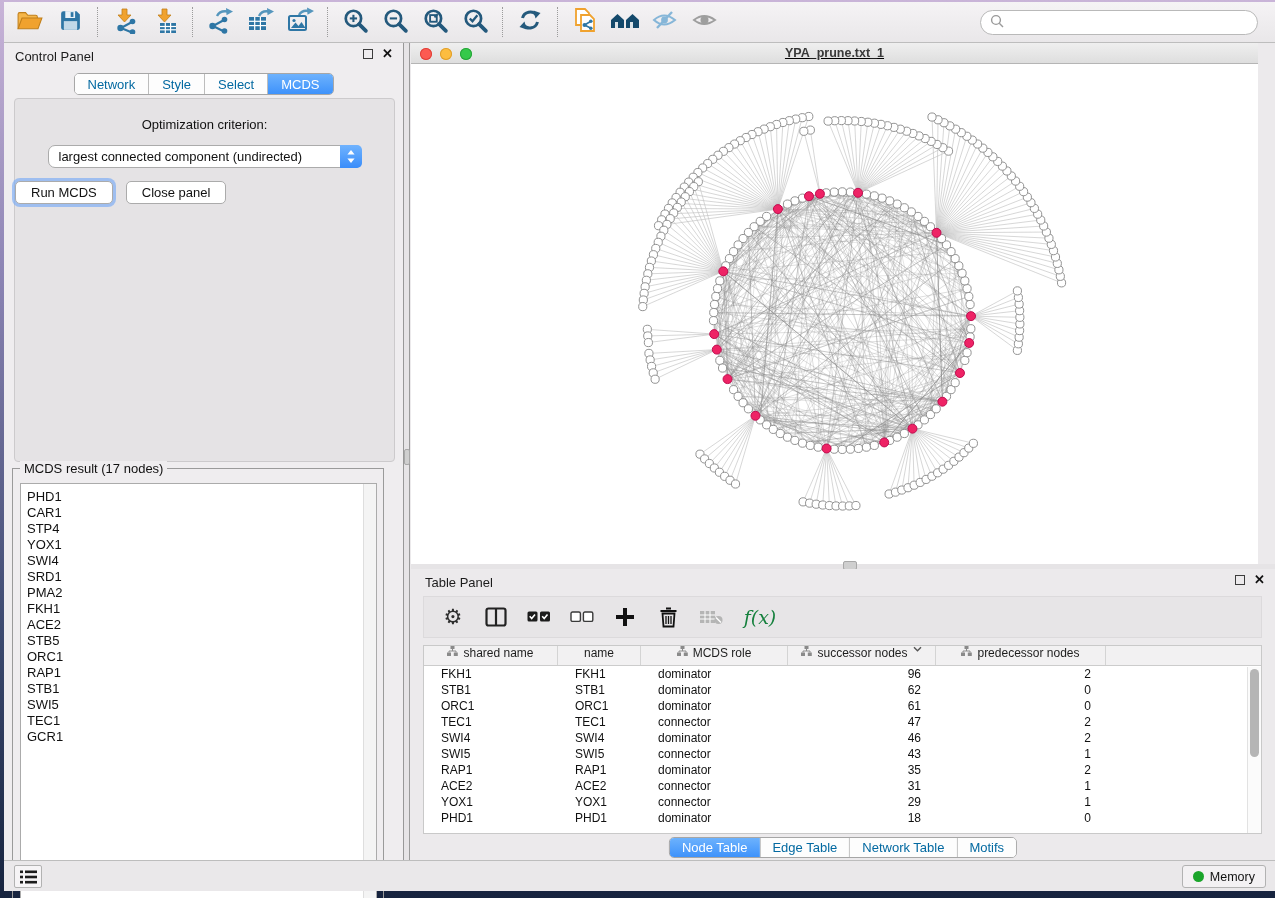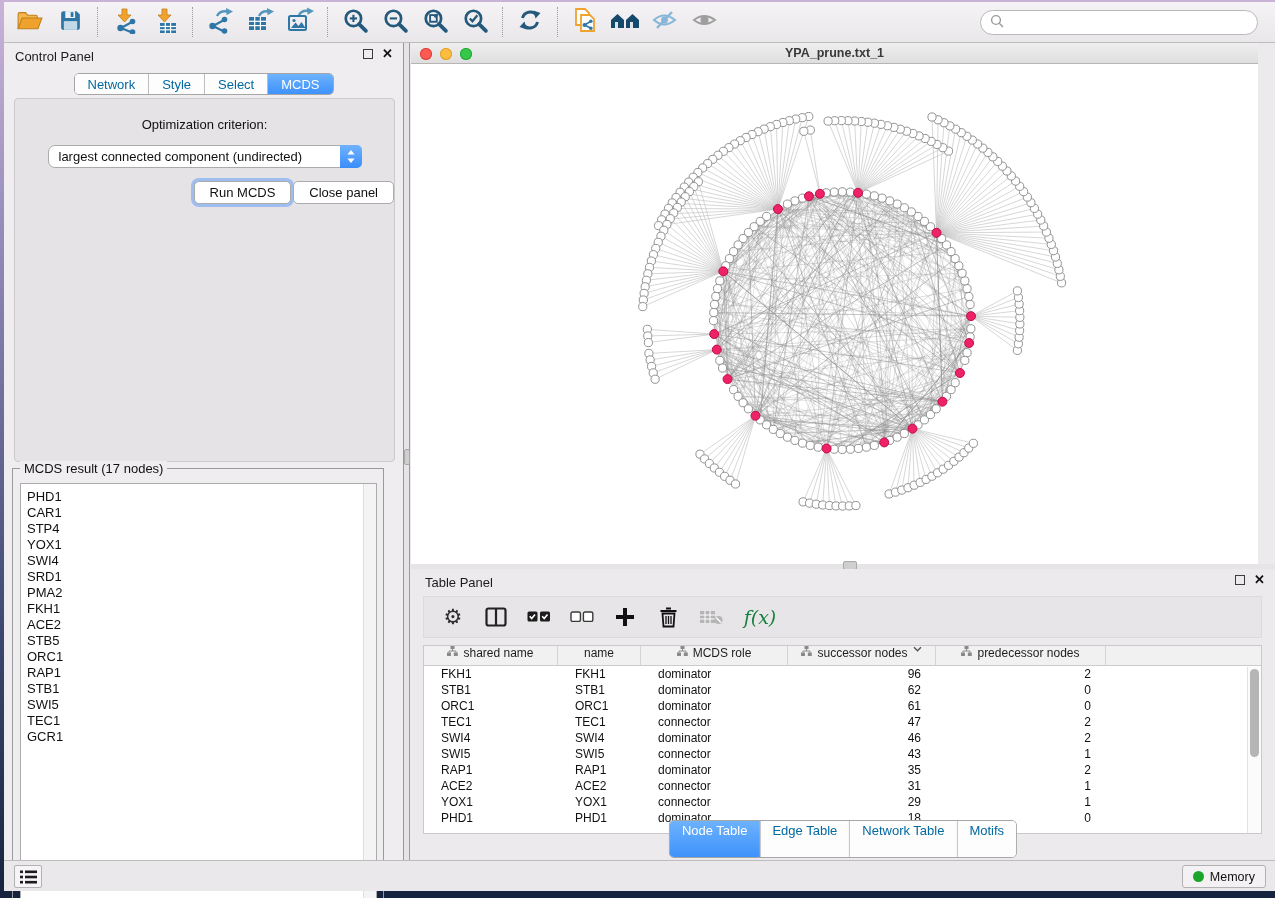--- a/index.html
+++ b/index.html
@@ -40,41 +40,41 @@
 
   .cp-body { position:absolute; left:10px; right:8px; top:55px; height:364px;
     background:#e5e3e5; border:1px solid #cccacc; border-radius:4px; }
   .opt-label { margin-top:18px; text-align:center; font-size:13px; color:#111; }
   .dropdown { position:relative; margin:13px auto 0; width:314px; height:23px; background:#fff;
     border:1px solid #ababab; border-radius:7px; font-size:13px; color:#111;
     line-height:21px; padding-left:10px; }
   .dd-spin { position:absolute; right:-1px; top:-1px; width:22px; height:23px;
     border-radius:0 5px 5px 0; background:linear-gradient(#70b3fe,#3a8dfa);
     display:flex; align-items:center; justify-content:center; }
-  .btn-row { margin-top:13px; display:flex; justify-content:flex-end; gap:2px; }
+  .btn-row { margin-top:13px; display:flex; justify-content:flex-start; gap:13px; }
   .mac-btn { height:23px; padding:0 15px; background:#fff; border:1px solid #ababab; border-radius:5px;
     font-size:13px; color:#111; }
   .mac-btn.focused { box-shadow:0 0 0 3px rgba(120,170,246,.65); }
 
   .result-box { position:absolute; left:8px; width:372px; top:425px; height:468px;
     border:1px solid #9a9a9a; }
   .result-legend { position:absolute; top:-8px; left:7px; background:#efedef; padding:0 4px;
     font-size:13px; color:#111; }
   .result-list { position:absolute; left:7px; right:6px; top:14px; bottom:6px; background:#fff;
     border:1px solid #ababab; font-size:13px; color:#111; line-height:16px;
     padding:5px 0 0 6px; overflow:hidden; }
   .list-scroll { position:absolute; right:0; top:0; bottom:0; width:13px; background:#f4f4f4; border-left:1px solid #dedede; }
   .result-item { height:16px; }
 
   
   .v-split { position:absolute; left:400px; top:41px; width:6px; bottom:31px; background:#e6e4e6; border-right:1px solid #9a9a9a;}
   .v-grab { position:absolute; left:0px; top:406px; width:6px; height:16px; background:#cfcfcf; border:1px solid #a8a8a8; border-radius:2px;}
 
   
-  .net-win { position:absolute; left:407px; top:41px; right:17px; height:521px; background:#fff; }
+  .net-win { position:absolute; left:407px; top:41px; right:17px; height:521px; background:#fff;text-decoration:underline; }
   .titlebar { position:relative; height:21px; background:linear-gradient(#efefef,#dedede); border-bottom:1px solid #b5b5b5; }
   .lights { position:absolute; left:9px; top:5px; display:flex; gap:8px; }
   .light { width:12px; height:12px; border-radius:50%; }
   .light.red   { background:#fc5a52; box-shadow:inset 0 0 0 1px #df4038; }
   .light.yellow{ background:#fdbd40; box-shadow:inset 0 0 0 1px #df9f2d; }
   .light.green { background:#35c94a; box-shadow:inset 0 0 0 1px #27a339; }
   .win-title { text-align:center; font-size:12.5px; font-weight:700; color:#3a3a3a; line-height:21px; }
   .net-canvas { position:absolute; left:0; right:0; top:21px; bottom:0; background:#fff; }
   .net-canvas svg { width:100%; height:100%; display:block; }
 
@@ -96,21 +96,21 @@
   .th:last-child { border-right:none; }
   .c0{width:134px;} .c1{width:83px;} .c2{width:147px;} .c3{width:148px;} .c4{width:170px;} .cfill{flex:1; border-right:none;}
   .trow { display:flex; height:16px; font-size:12px; color:#111; }
   .td { display:flex; align-items:center; }
   .td.txt { padding-left:17px; }
   .td.num { justify-content:flex-end; padding-right:15px; }
   .tp-scroll { position:absolute; right:0; top:21px; bottom:0; width:14px; background:#fbfbfb; border-left:1px solid #e2e2e2; }
   .tp-thumb { position:absolute; left:2px; top:2px; width:9px; height:88px; background:#b5b5b5; border-radius:5px; }
 
   .tp-tabs { position:absolute; left:50%; transform:translateX(-50%); bottom:2px;
-    display:inline-flex; border:1px solid #a6a6a6; border-radius:5px; overflow:hidden; background:#fdfdfd; height:38px; }
+    display:inline-flex; border:1px solid #a6a6a6; border-radius:5px; overflow:hidden; background:#fdfdfd; height:21px; }
   .tp-tabs .seg-tab { padding:2px 12px; }
 
   
   .status-bar { position:absolute; left:0; right:0; bottom:0; height:31px; background:#eae8ea; border-top:1px solid #bdbdbd; }
   .list-btn { position:absolute; left:10px; top:4px; width:28px; height:23px; background:#f6f4f6;
     border:1px solid #b2b2b2; border-radius:2px; display:flex; align-items:center; justify-content:center; }
   .memory-btn { position:absolute; right:9px; top:4px; height:23px; padding:0 10px; background:#f3f1f3;
     border:1px solid #b2b2b2; border-radius:3px; display:flex; align-items:center; gap:6px; font-size:12.5px; color:#111;}
   .mem-dot { width:11px; height:11px; border-radius:50%; background:#1ba52b; }
 </style>

